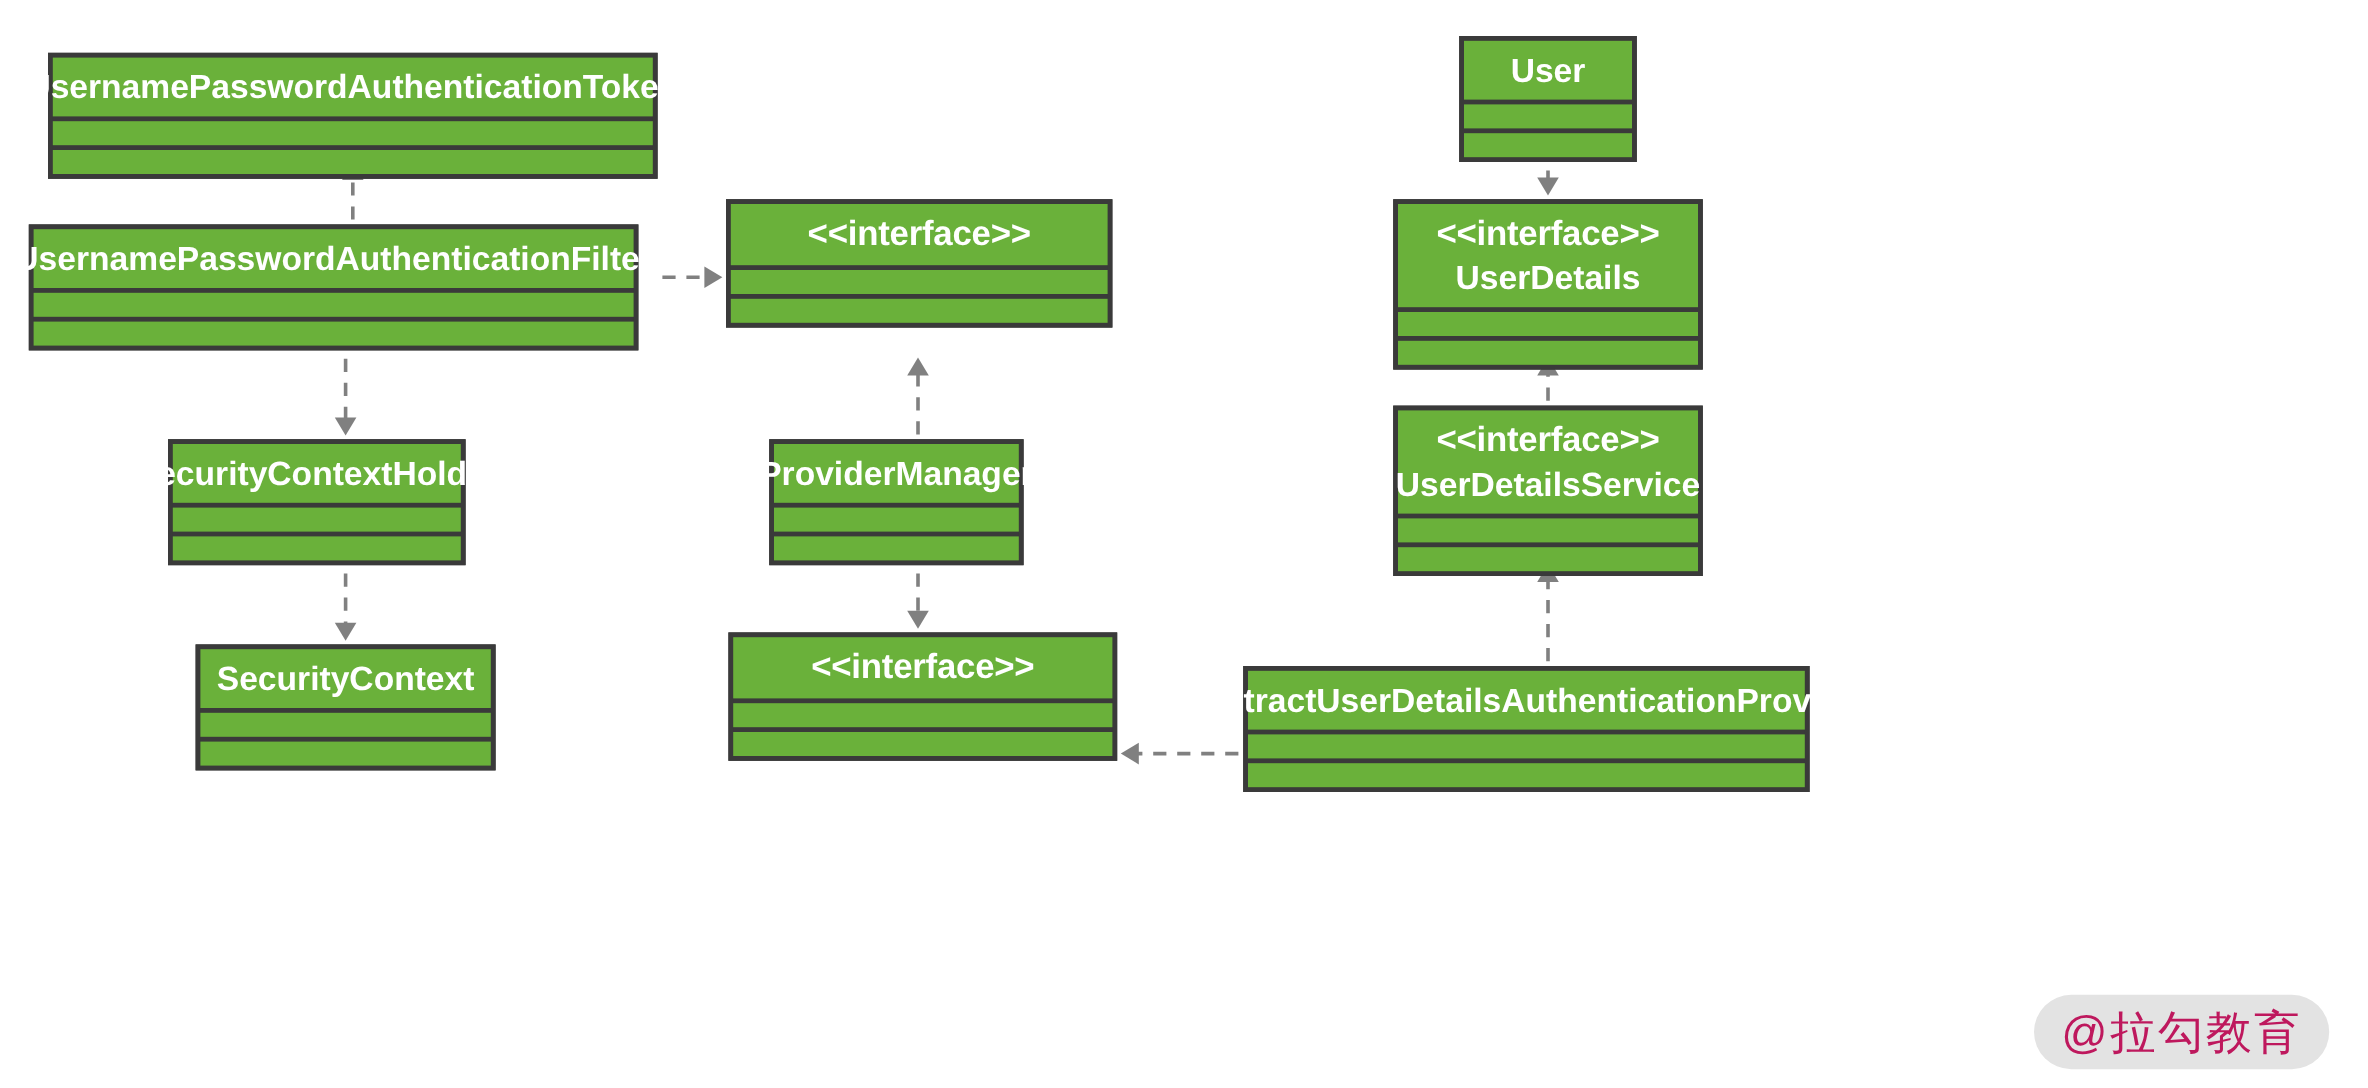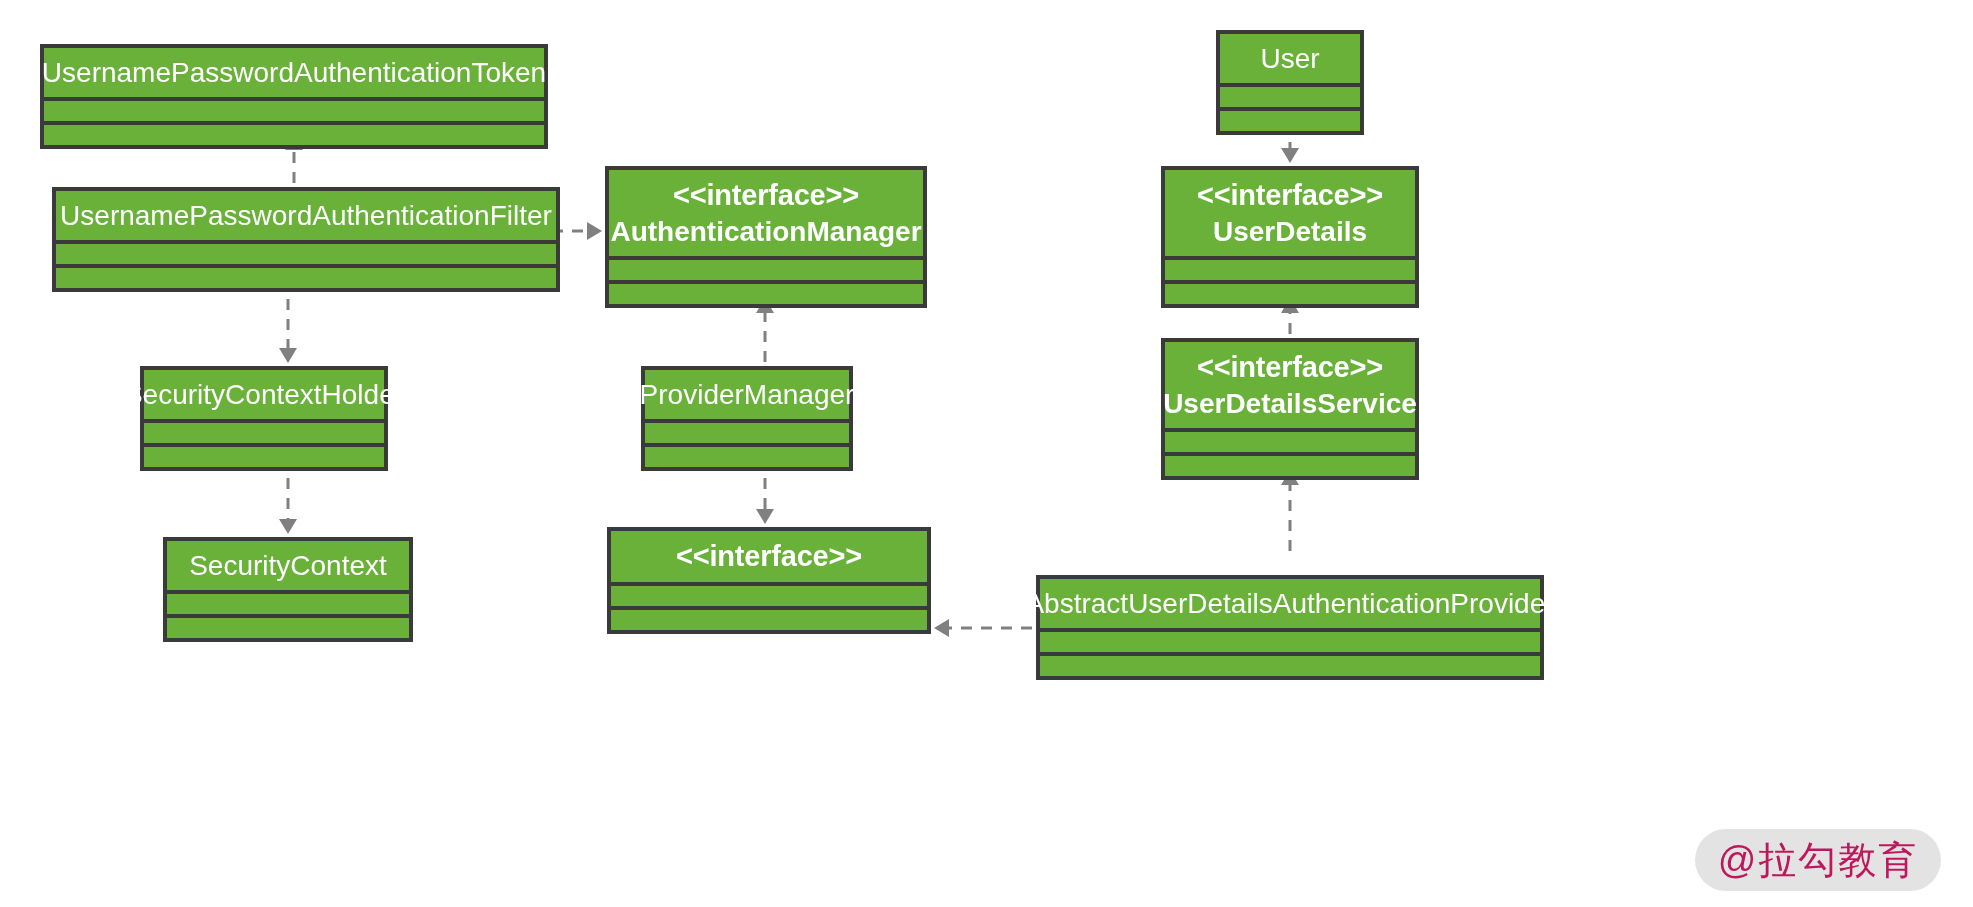--- a/index.html
+++ b/index.html
@@ -40,21 +40,21 @@
     padding: 7px 12px;
     white-space: nowrap;
   }
   .uml-stereotype {
     font-weight: 700;
     font-size: 29px;
     letter-spacing: -0.2px;
     text-align: right;
   }
   .uml-title {
-    font-weight: 400;
+    font-weight: 700;
     font-size: 28px;
   }
   .uml-title.bold {
     font-weight: 700;
   }
   .uml-compartment {
     background: #6ab13a;
     height: 20px;
     flex: none;
   }
@@ -123,21 +123,21 @@
     </svg>
 
   <div id="box-layer">
       <div class="uml-box" style="left: 40px; top: 44px; width: 508px;">
         <div class="uml-name">
           <div class="uml-title">UsernamePasswordAuthenticationToken</div>
         </div>
         <div class="uml-compartment"></div>
         <div class="uml-compartment"></div>
       </div>
-      <div class="uml-box" style="left: 52px; top: 187px; width: 508px;">
+      <div class="uml-box" style="left: 24px; top: 187px; width: 508px;">
         <div class="uml-name">
           <div class="uml-title">UsernamePasswordAuthenticationFilter</div>
         </div>
         <div class="uml-compartment"></div>
         <div class="uml-compartment"></div>
       </div>
       <div class="uml-box" style="left: 140px; top: 366px; width: 248px;">
         <div class="uml-name">
           <div class="uml-title">SecurityContextHolder</div>
         </div>
@@ -147,21 +147,20 @@
       <div class="uml-box" style="left: 163px; top: 537px; width: 250px;">
         <div class="uml-name">
           <div class="uml-title">SecurityContext</div>
         </div>
         <div class="uml-compartment"></div>
         <div class="uml-compartment"></div>
       </div>
       <div class="uml-box" style="left: 605px; top: 166px; width: 322px;">
         <div class="uml-name">
           <div class="uml-stereotype">&lt;&lt;interface&gt;&gt;</div>
-          <div class="uml-title bold">AuthenticationManager</div>
         </div>
         <div class="uml-compartment"></div>
         <div class="uml-compartment"></div>
       </div>
       <div class="uml-box" style="left: 641px; top: 366px; width: 212px;">
         <div class="uml-name">
           <div class="uml-title">ProviderManager</div>
         </div>
         <div class="uml-compartment"></div>
         <div class="uml-compartment"></div>
@@ -189,21 +188,21 @@
         <div class="uml-compartment"></div>
       </div>
       <div class="uml-box" style="left: 1161px; top: 338px; width: 258px;">
         <div class="uml-name">
           <div class="uml-stereotype">&lt;&lt;interface&gt;&gt;</div>
           <div class="uml-title bold">UserDetailsService</div>
         </div>
         <div class="uml-compartment"></div>
         <div class="uml-compartment"></div>
       </div>
-      <div class="uml-box" style="left: 1036px; top: 575px; width: 508px;">
+      <div class="uml-box" style="left: 1036px; top: 555px; width: 472px;">
         <div class="uml-name">
           <div class="uml-title">AbstractUserDetailsAuthenticationProvider</div>
         </div>
         <div class="uml-compartment"></div>
         <div class="uml-compartment"></div>
       </div>
     </div>
 
   <div class="watermark" style="left: 1695px; top: 829px; width: 246px; height: 62px;">@拉勾教育</div>
 

